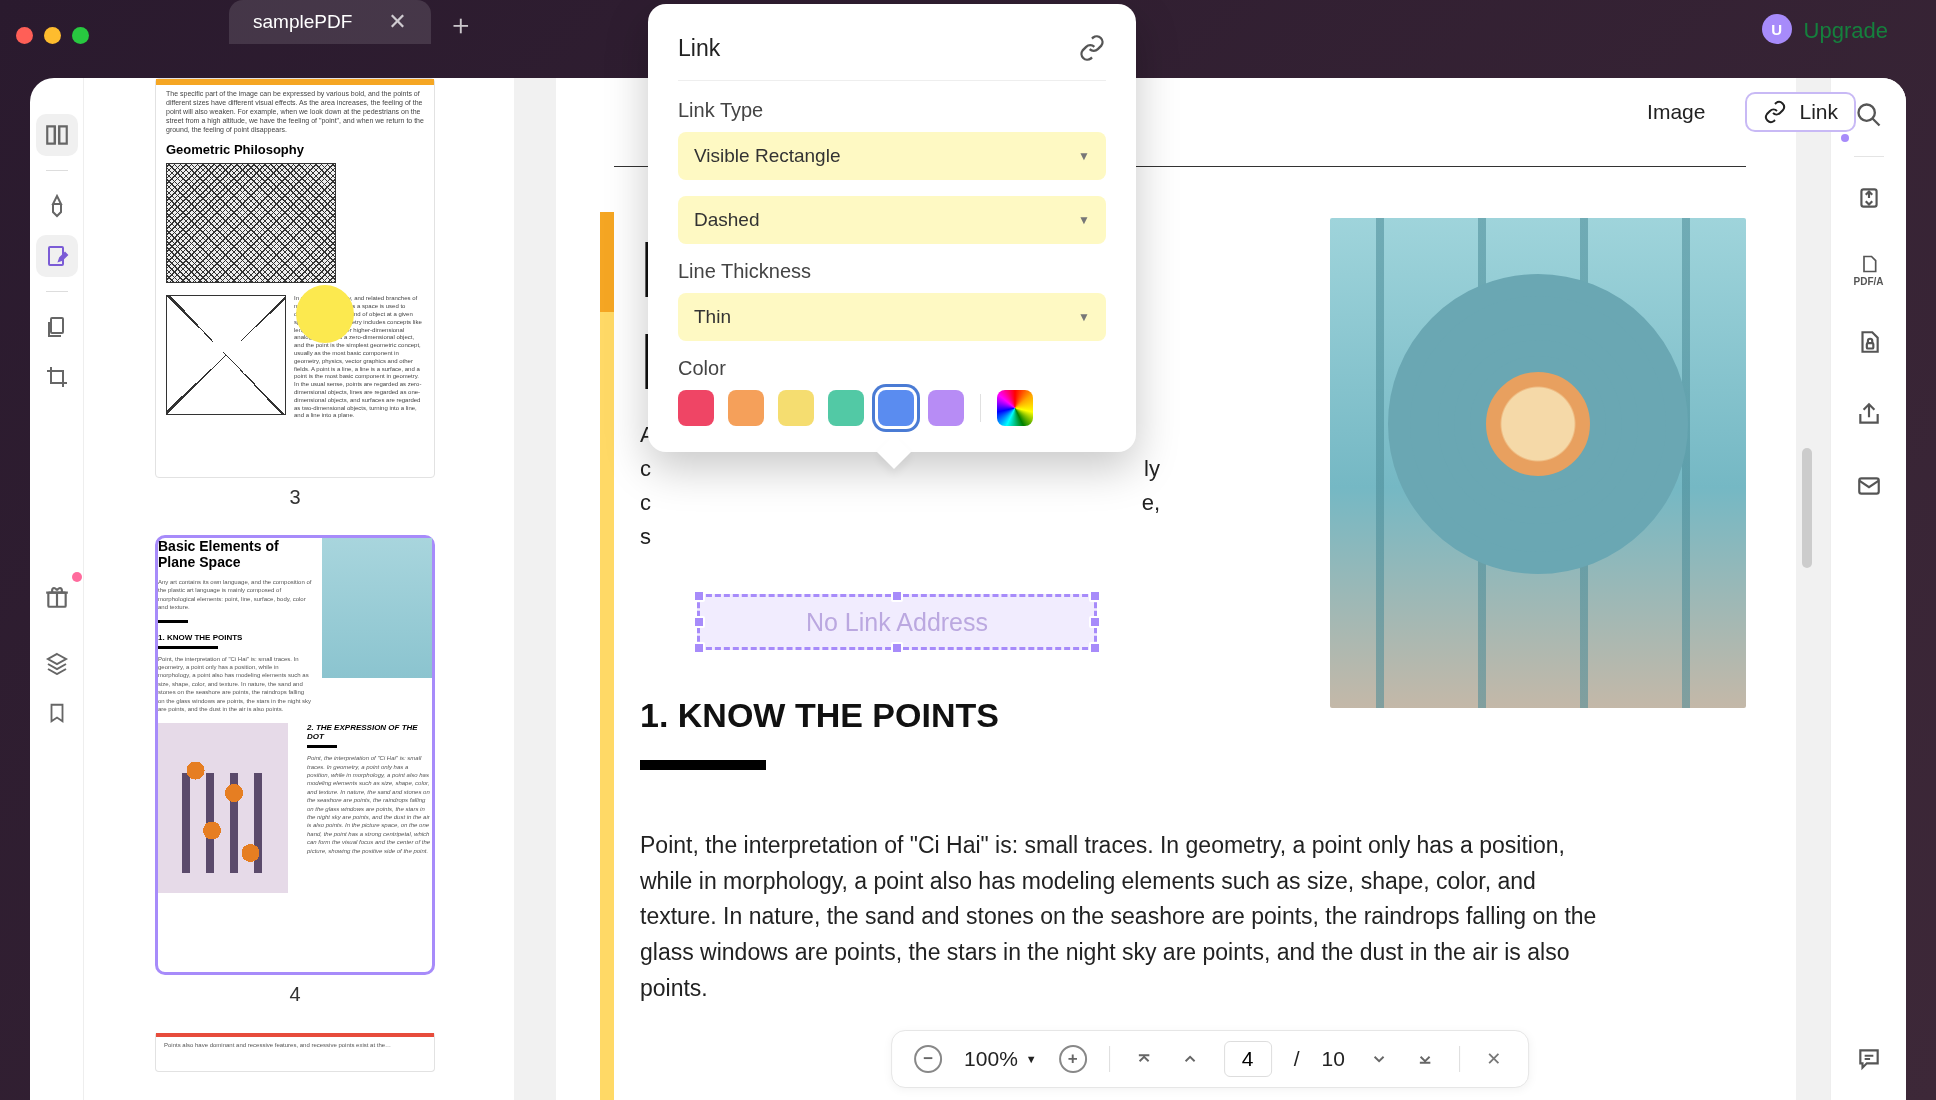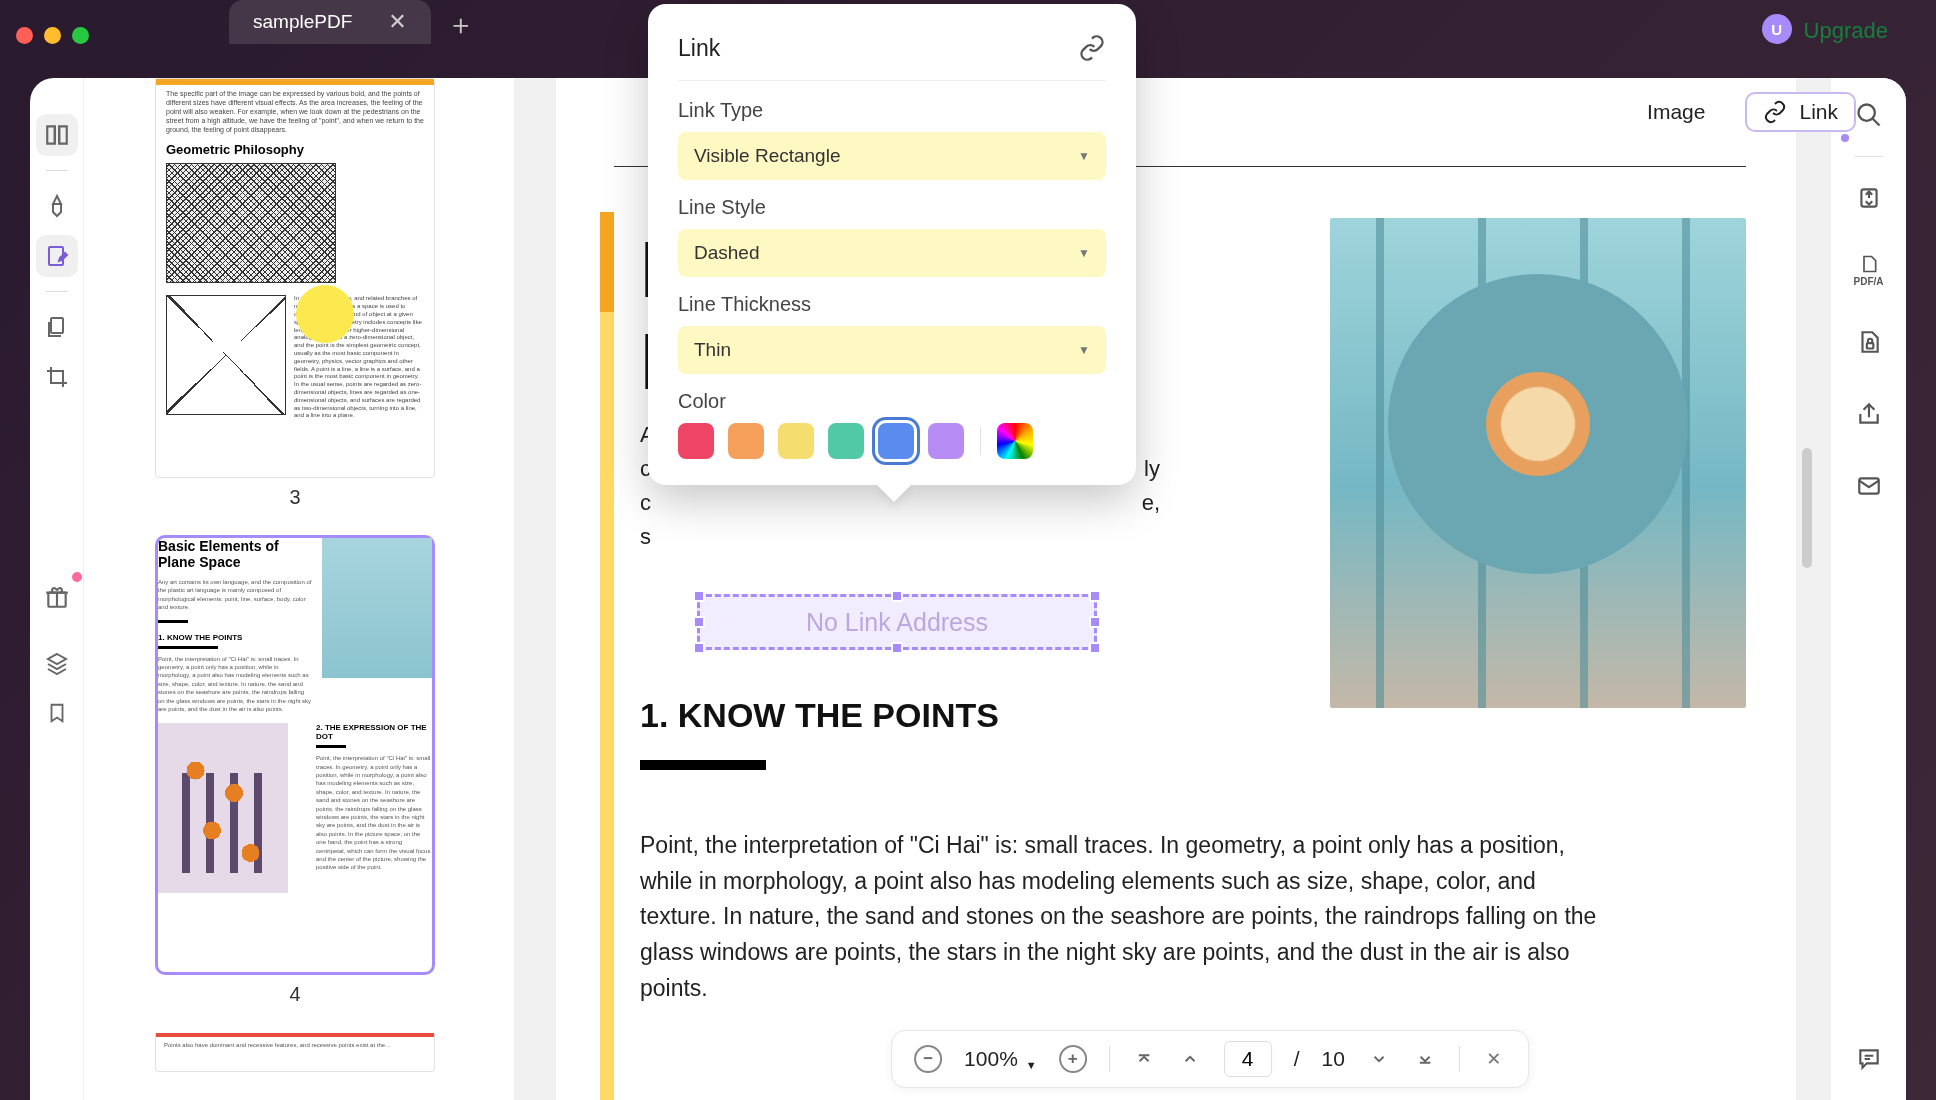--- a/index.html
+++ b/index.html
@@ -48,21 +48,21 @@
 .thumb-3-orange { position: absolute; top: 0; left: 0; right: 0; height: 6px; background: #f5a623; }
 .thumb-4 { height: 440px; font-size: 8px; }
 .thumb-4-title { font-weight: 700; font-size: 14px; }
 .thumb-4-hdr { display: flex; gap: 10px; }
 .thumb-4-img { width: 110px; height: 140px; background: linear-gradient(180deg, #a8d5dd 0%, #8bc4cf 100%); }
 .thumb-4-sub { font-size: 8px; font-weight: 600; margin-top: 10px; }
 .thumb-4-bar { height: 3px; width: 60px; background: #000; margin: 4px 0 6px; }
 .thumb-4-p { font-size: 6px; line-height: 1.4; color: #555; }
 .thumb-4-dots { width: 130px; height: 170px; background: #e6dae8; position: relative; margin-top: 10px; }
 .thumb-4-dots::before { content: ''; position: absolute; inset: 10px; background: radial-gradient(circle at 25% 25%, #e67e22 9px, transparent 9px), radial-gradient(circle at 60% 40%, #e67e22 9px, transparent 9px), radial-gradient(circle at 40% 65%, #e67e22 9px, transparent 9px), radial-gradient(circle at 75% 80%, #e67e22 9px, transparent 9px), linear-gradient(90deg, transparent 14px, #5b4a6b 14px 22px, transparent 22px 38px, #5b4a6b 38px 46px, transparent 46px 62px, #5b4a6b 62px 70px, transparent 70px 86px, #5b4a6b 86px 94px, transparent 94px); background-position: 0 0, 0 0, 0 0, 0 0, 0 40px; background-size: 100% 100%, 100% 100%, 100% 100%, 100% 100%, 100% 100px; background-repeat: no-repeat; }
-.thumb-4-body2 { display: flex; gap: 28px; }
+.thumb-4-body2 { display: flex; gap: 19px; font-style: italic; }
 .thumb-5 { height: 40px; padding: 8px; font-size: 7px; border-top-color: transparent; position: relative; }
 .thumb-5::before { content: ''; position: absolute; top: 0; left: 0; right: 0; height: 4px; background: #e74c3c; }
 
 
 .doc-viewer { flex: 1; position: relative; background: #f1f1f1; border-radius: 0 24px 0 0; overflow: hidden; }
 .page { position: absolute; top: 0; left: 42px; right: 110px; bottom: 0; background: #fff; }
 .yellow-strip { position: absolute; left: 44px; top: 134px; width: 14px; bottom: 0; background: #ffd966; }
 .orange-strip { position: absolute; left: 44px; top: 134px; width: 14px; height: 100px; background: #f5a623; }
 .page-rule { position: absolute; left: 58px; right: 50px; top: 88px; height: 1px; background: #333; }
 .doc-h1 { position: absolute; left: 84px; top: 146px; font-size: 80px; font-weight: 800; letter-spacing: 1px; color: #111; }
@@ -86,21 +86,21 @@
 
 
 .top-tools { position: absolute; top: 14px; right: 50px; display: flex; gap: 40px; align-items: center; z-index: 1; }
 .tool-item { display: flex; align-items: center; gap: 12px; font-size: 21px; color: #222; cursor: pointer; }
 .tool-item.active { border: 2px solid #c8b9f5; border-radius: 10px; padding: 6px 16px; background: #fff; }
 .tool-indicator { position: absolute; bottom: -12px; left: 88%; width: 8px; height: 8px; border-radius: 50%; background: #a78bfa; }
 
 
 .zoombar { position: absolute; bottom: 12px; left: 50%; transform: translateX(-50%); background: #fff; border: 1px solid #e6e6e6; border-radius: 14px; padding: 10px 22px; display: flex; align-items: center; gap: 22px; box-shadow: 0 2px 10px rgba(0,0,0,0.05); }
 .zb-btn { width: 28px; height: 28px; border: 2px solid #888; border-radius: 50%; display: flex; align-items: center; justify-content: center; color: #666; cursor: pointer; font-size: 17px; font-weight: 600; }
-.zb-zoom { font-size: 21px; color: #222; display: flex; align-items: flex-end; gap: 8px; }
+.zb-zoom { font-size: 21px; color: #222; display: flex; align-items: center; gap: 8px; }
 .zb-sep { width: 1px; height: 26px; background: #ddd; }
 .zb-nav { width: 24px; height: 24px; display: flex; align-items: center; justify-content: center; cursor: pointer; color: #666; }
 .zb-page { width: 48px; height: 36px; border: 1px solid #ddd; border-radius: 6px; text-align: center; font-size: 21px; }
 .zb-total { font-size: 21px; color: #222; }
 
 
 .popover { position: absolute; top: 4px; left: 648px; width: 488px; background: #fff; border-radius: 18px; box-shadow: 0 16px 44px rgba(0,0,0,0.22); padding: 30px 30px 26px; z-index: 100; }
 .popover::after { content: ''; position: absolute; bottom: -12px; left: 234px; width: 24px; height: 24px; background: #fff; transform: rotate(45deg); box-shadow: 4px 4px 8px rgba(0,0,0,0.06); }
 .pop-hdr { display: flex; justify-content: space-between; align-items: center; padding-bottom: 18px; border-bottom: 1px solid #eee; margin-bottom: 18px; }
 .pop-title { font-size: 23px; font-weight: 500; color: #222; }
@@ -381,21 +381,20 @@
       <svg width="28" height="28" viewBox="0 0 24 24" fill="none" stroke="currentColor" stroke-width="2">
           <path d="M10 13a5 5 0 007 0l3-3a5 5 0 00-7-7l-1 1M14 11a5 5 0 00-7 0l-3 3a5 5 0 007 7l1-1"></path>
         </svg>
     </div>
   </div>
   <div class="pop-label">Link Type</div>
   <div class="pop-select">
     <span>Visible Rectangle</span>
     <span class="chev">▼</span>
   </div>
-  <div class="pop-label">Line Style</div>
   <div class="pop-select">
     <span>Dashed</span>
     <span class="chev">▼</span>
   </div>
   <div class="pop-label">Line Thickness</div>
   <div class="pop-select">
     <span>Thin</span>
     <span class="chev">▼</span>
   </div>
   <div class="pop-label">Color</div>

